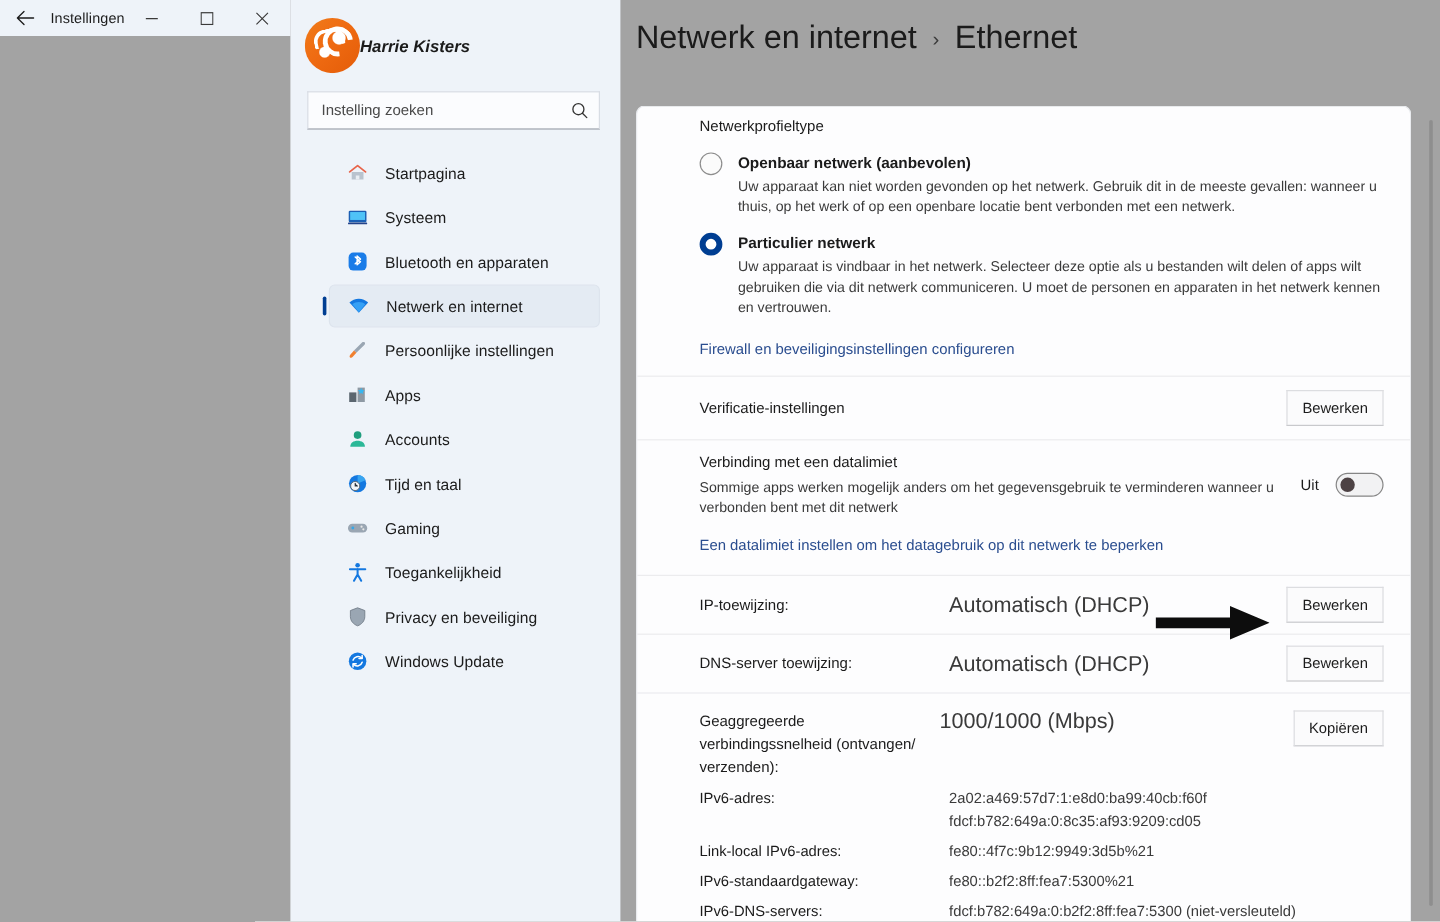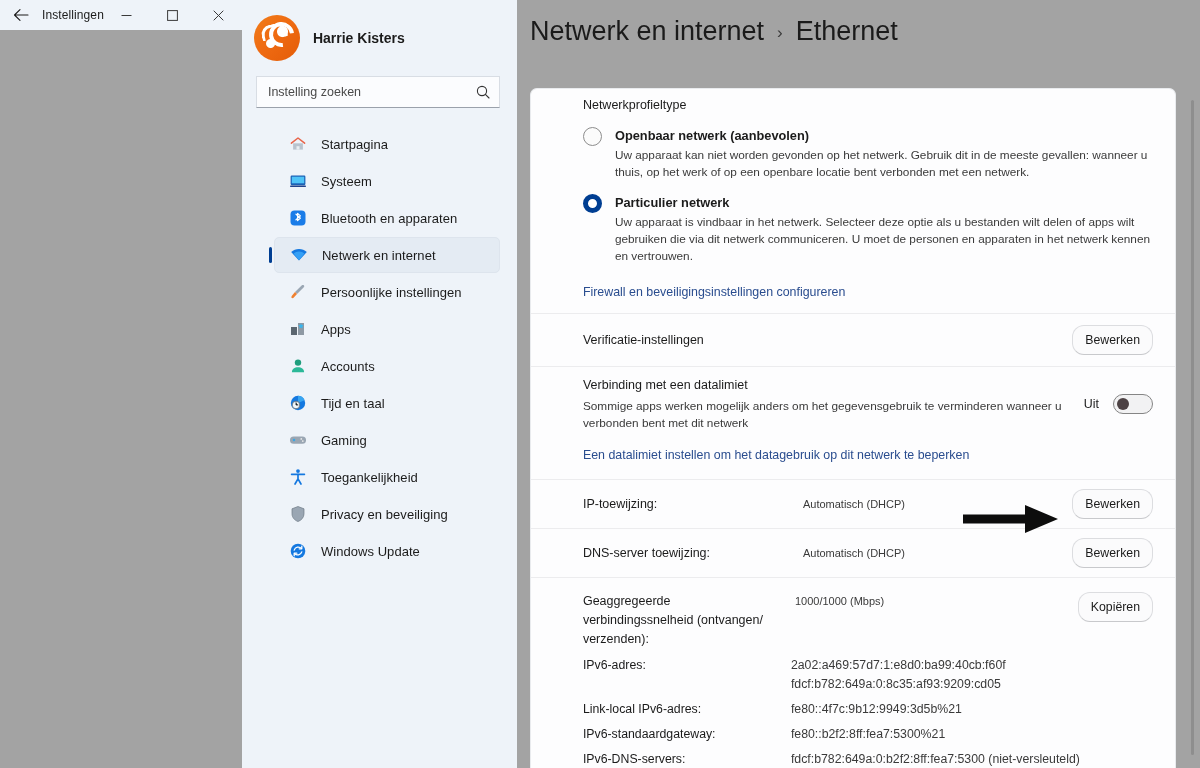--- a/index.html
+++ b/index.html
@@ -59,23 +59,23 @@
   .sidebar {
     width: 275px;
     flex: 0 0 275px;
     background: #eef3f9;
     padding: 0;
     position: relative;
   }
   .profile {
     display: flex;
     align-items: center;
-    gap: 13px;
     padding: 14px 0 0 12px;
     height: 62px;
+    font-style: italic;
   }
   .avatar {
     width: 46px; height: 46px;
     border-radius: 50%;
     background:
       radial-gradient(circle at 62% 36%, #ffffff 0 5px, rgba(255,255,255,0) 6px),
       radial-gradient(circle at 36% 62%, #ffffff 0 4px, rgba(255,255,255,0) 5px),
       linear-gradient(135deg, #f07c1a 0%, #ef6b12 45%, #e45c08 100%);
     position: relative;
     overflow: hidden;
@@ -255,30 +255,29 @@
     text-decoration: none;
     display: inline-block;
   }
   .link-row { padding: 13px 0 13px 0; }
 
   .lrow {
     display: flex;
     align-items: center;
     min-height: 56px;
     padding: 9px 0;
-    gap: 12px;
   }
   .lrow .lbl {
     font-size: 12.5px;
     color: #1b1b1b;
     flex: 0 0 208px;
     line-height: 19px;
   }
   .lrow .val {
-    font-size: 11px;
+    font-size: 18px;
     color: #3a3a3a;
     flex: 1 1 auto;
     line-height: 19px;
   }
   .lrow .tail {
     flex: 0 0 auto;
     display: flex;
     align-items: center;
     gap: 14px;
   }
@@ -290,21 +289,21 @@
   }
   .stack { flex: 1 1 auto; min-width: 0; }
 
   .btn {
     min-width: 74px;
     height: 30px;
     padding: 0 12px;
     background: #fbfbfc;
     border: 1px solid #dcdde0;
     border-bottom-color: #c8c9cc;
-    border-radius: 12px;
+    border-radius: 0;
     font-family: "Liberation Sans", sans-serif;
     font-size: 12.3px;
     color: #1b1b1b;
     display: inline-flex;
     align-items: center;
     justify-content: center;
     cursor: default;
   }
 
   .toggle {

